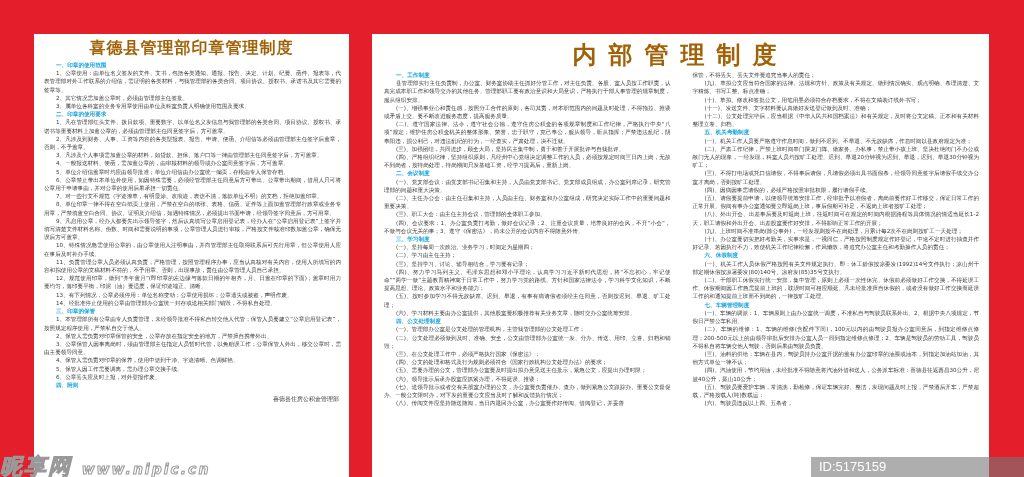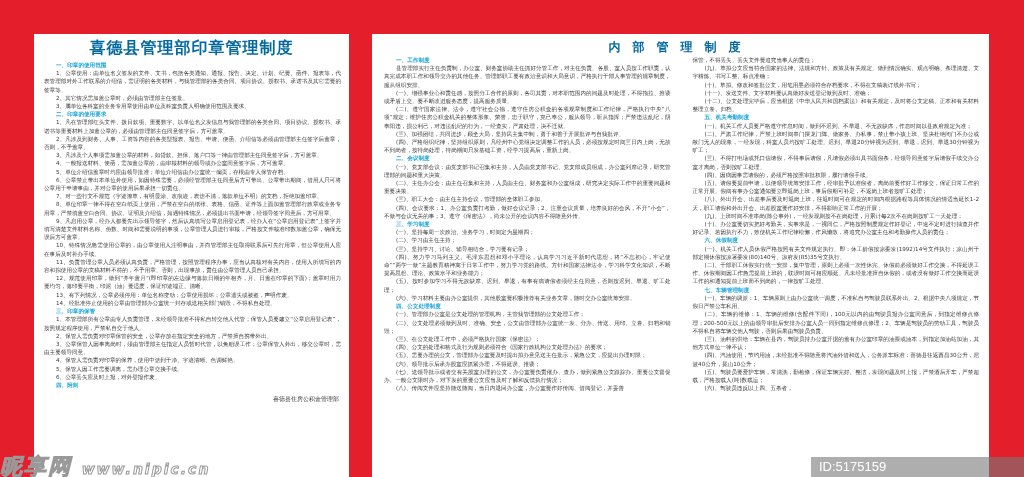--- a/index.html
+++ b/index.html
@@ -1,22 +1,22 @@
 <!DOCTYPE html>
 <html><head>
 <meta charset="utf-8">
 <style>
   html, body { margin:0; padding:0; }
   body { width:1024px; height:477px; background:#e41f2b; position:relative; overflow:hidden; font-family:"DejaVu Sans", sans-serif; }
   .panel { position:absolute; background:#ffffff; color:#333; }
   #left { left:34px; top:34px; width:315px; height:443px; }
   #right { left:372px; top:34px; width:617px; height:443px; }
-  .title { color:#0369a1; font-weight:bold; text-align:center; }
+  .title { color:#a16207; font-weight:bold; text-align:center; }
   #left .title { font-size:16px; margin-top:4px; letter-spacing:1px; }
-  #right .title { font-size:12px; letter-spacing:12px; margin-top:5px; }
+  #right .title { font-size:24px; letter-spacing:12px; margin-top:5px; }
   .body { font-size:5.6px; line-height:8.2px; color:#3a3a3a; }
   #left .body { padding:2px 8px 0 10px; }
   .cols { display:flex; gap:22px; padding:0 10px 0 12px; }
   .col { flex:1; }
   .h { color:#19a4dc; padding-left:12px; font-weight:bold; }
   .p { text-indent:12px; text-align:justify; }
   .sign { text-align:right; font-size:6px; padding-right:10px; margin-top:6px; }
   .wm { position:absolute; left:0; top:452px; font-size:22px; font-style:italic; color:rgba(255,255,255,0.75); -webkit-text-stroke:1px #999; letter-spacing:2px; font-weight:bold; }
   .wm2 { font-size:14px; color:rgba(255,255,255,0.8); }
   .idbar { position:absolute; left:811px; top:457px; width:222px; height:20px; background:rgba(120,120,120,0.6); color:#fff; font-size:13px; line-height:20px; padding-left:8px; font-family:"Liberation Sans", sans-serif; }

